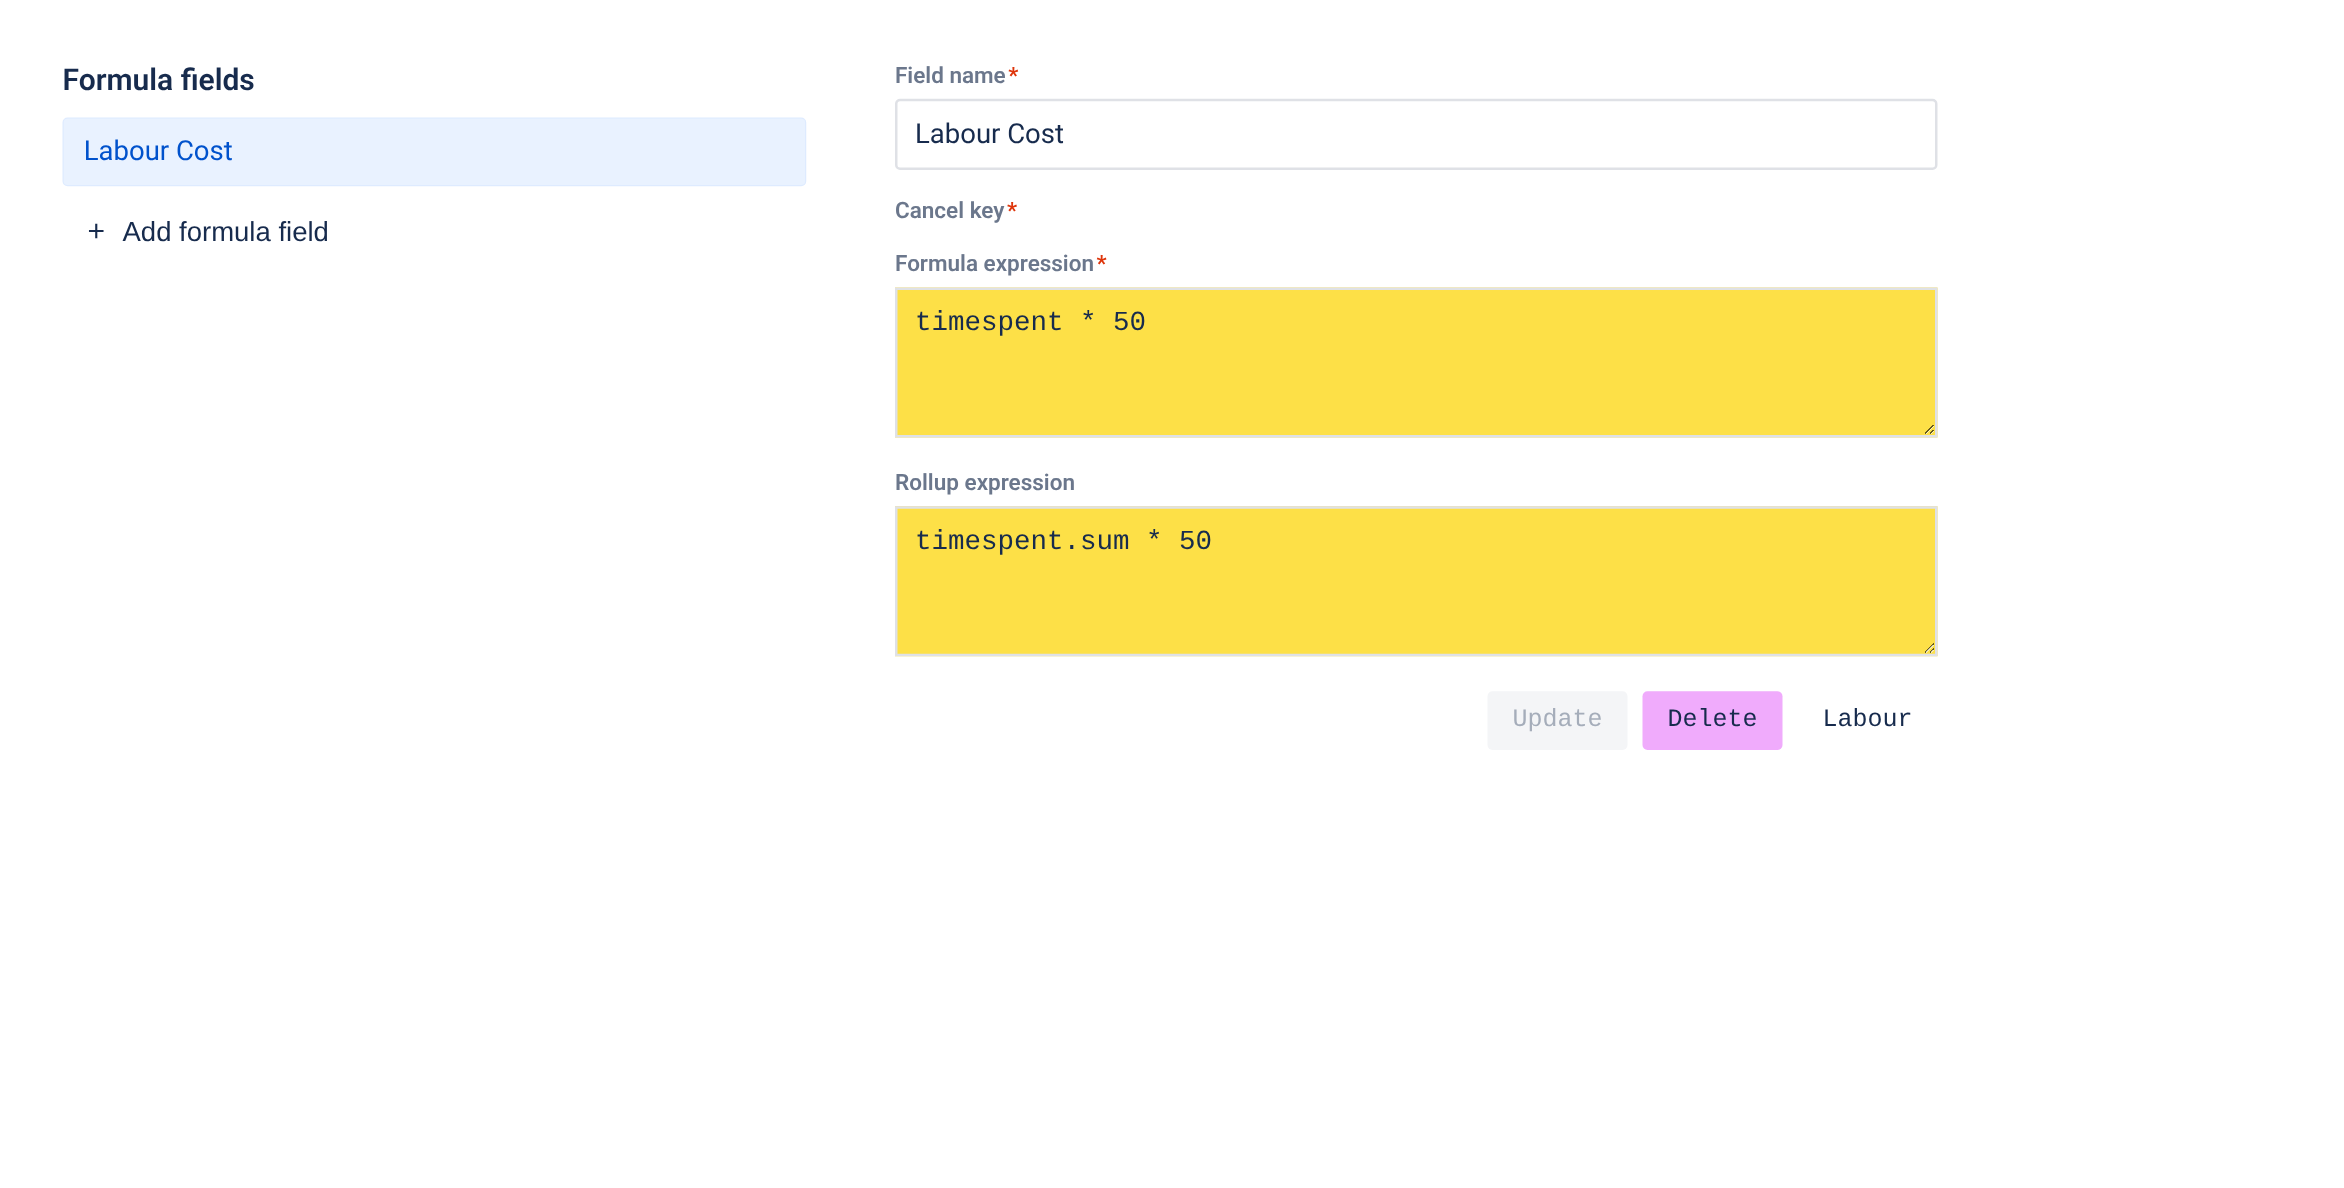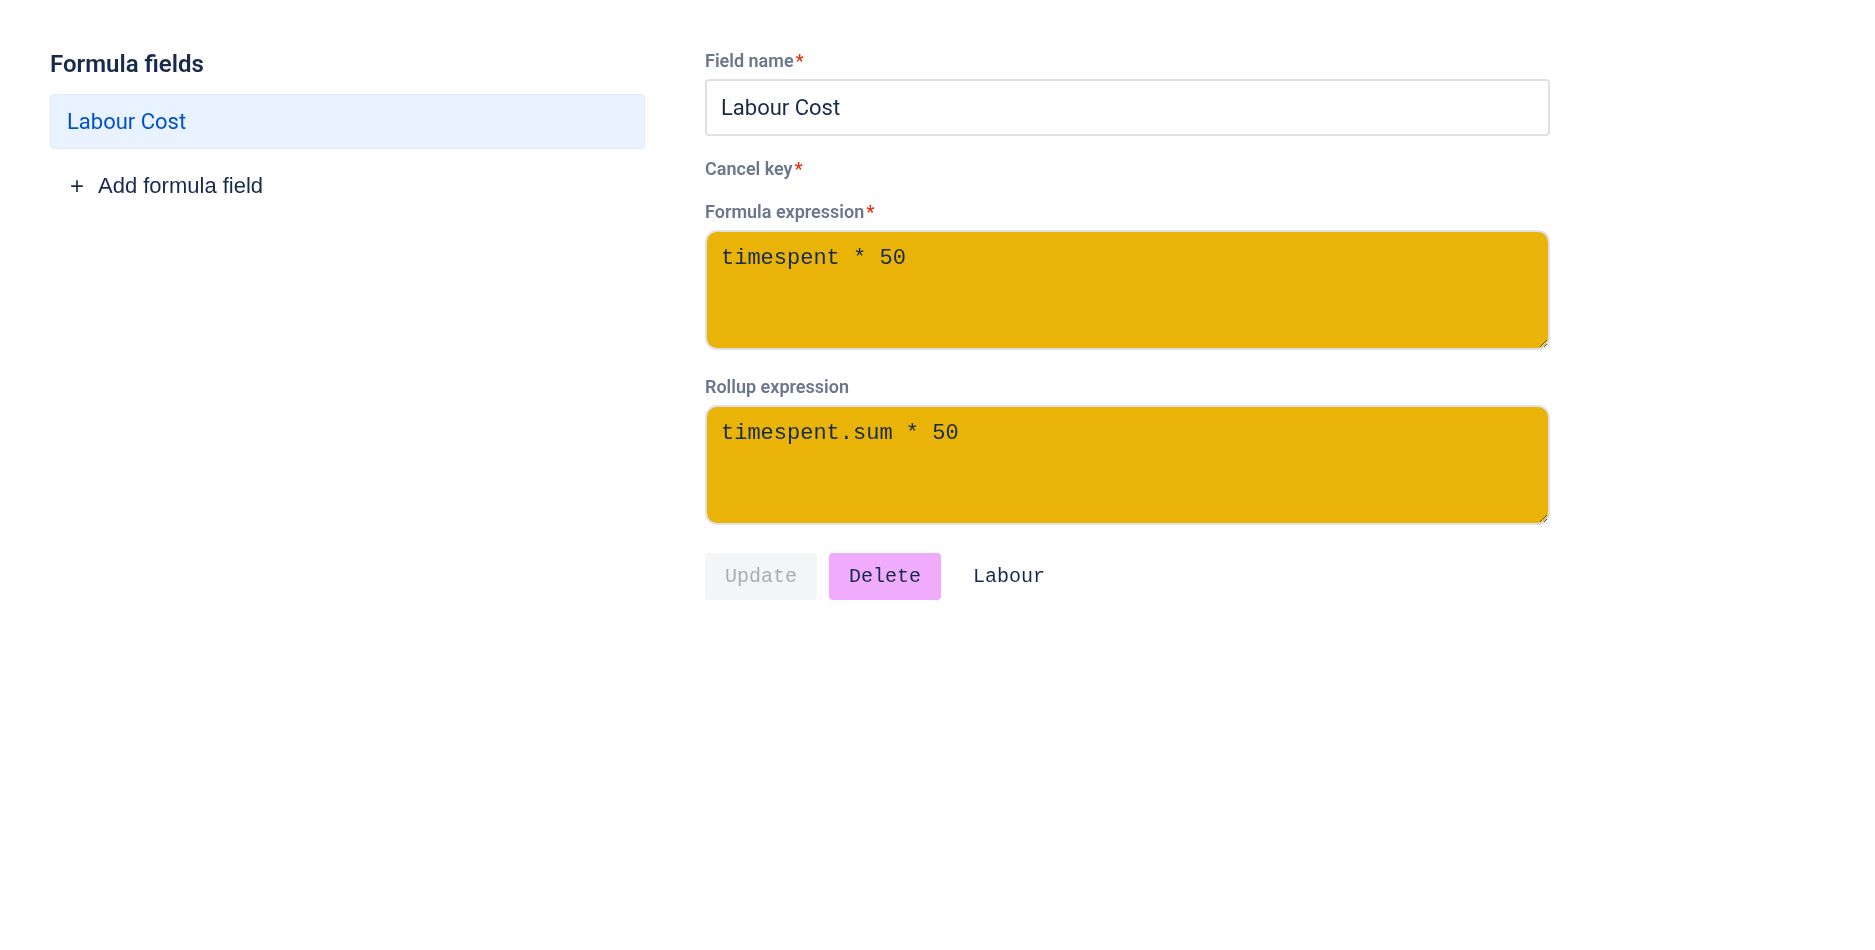--- a/index.html
+++ b/index.html
@@ -1,18 +1,19 @@
 <!DOCTYPE html>
 <html><head>
   <meta charset="utf-8">
   <style>
     * {
       box-sizing: border-box;
       margin: 0;
       padding: 0;
+      justify-content: flex-end;
     }
     body {
       font-family: -apple-system, BlinkMacSystemFont, "Segoe UI", Roboto, Helvetica, Arial, sans-serif;
       background: #ffffff;
       padding: 50px;
       color: #172B4D;
     }
     .container {
       display: flex;
       gap: 60px;
@@ -58,20 +59,21 @@
     }
     .add-field-button .plus-icon {
       font-size: 24px;
       font-weight: 300;
       line-height: 1;
       display: inline-block;
       width: 22px;
     }
     .form-group {
       margin-bottom: 22px;
+      margin-left: 11px;
     }
     .form-label {
       display: block;
       font-size: 18px;
       font-weight: 600;
       color: #6B778C;
       margin-bottom: 8px;
     }
     .required-asterisk {
       color: #DE350B;
@@ -85,23 +87,23 @@
       border-radius: 4px;
       color: #172B4D;
       background: #ffffff;
       font-family: inherit;
     }
     .textarea-input {
       width: 100%;
       padding: 12px 14px;
       font-size: 22px;
       border: 2px solid #DFE1E6;
-      border-radius: 12px;
+      border-radius: 0;
       color: #172B4D;
-      background: #eab308;
+      background: #fde047;
       font-family: "SFMono-Regular", Consolas, "Liberation Mono", Menlo, monospace;
       resize: vertical;
       min-height: 120px;
       line-height: 1.4;
     }
     .button-row {
       display: flex;
       gap: 12px;
       margin-top: 24px;
     }

